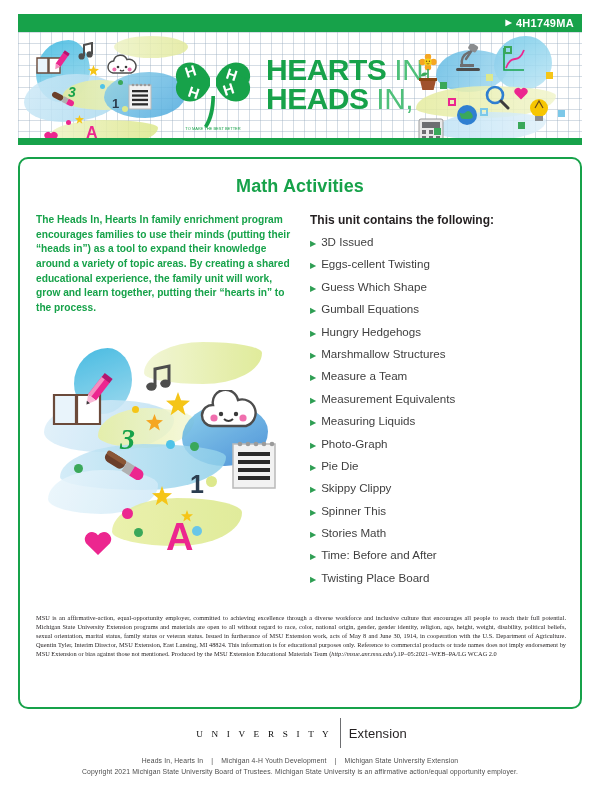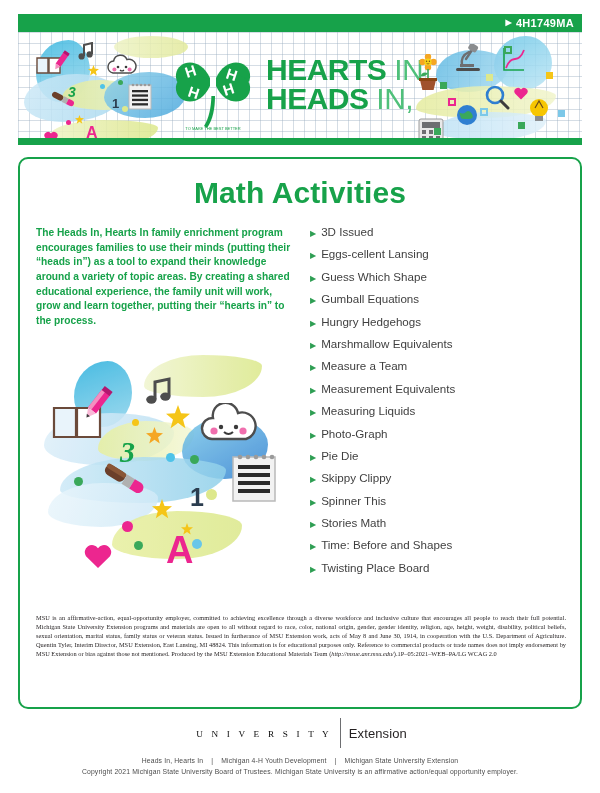--- a/index.html
+++ b/index.html
@@ -58,21 +58,21 @@
 
   
   .ic { position:absolute; }
 
   
   .card {
     position:absolute; left:18px; top:157px; width:564px; height:552px;
     border:2px solid #17a24a; border-radius:10px; background:#ffffff;
   }
   .page-title {
-    text-align:center; color:#17a24a; font-size:30px; font-weight:bold;
+    text-align:center; color:#17a24a; font-size:18px; font-weight:bold;
     margin-top:17px; letter-spacing:.1px;
   }
   .cols { display:flex; padding:16px 16px 0 16px; gap:14px; }
   .col-left  { width:262px; }
   .col-right { width:256px; }
 
   .intro {
     color:#17a24a; font-size:10.2px; font-weight:bold; line-height:1.44;
     margin:0;
   }
@@ -469,44 +469,45 @@
         <div class="ic" style="left:154px;top:112px;width:9px;height:9px;border-radius:50%;background:#3aa85a;"></div>
         <div class="ic" style="left:38px;top:134px;width:9px;height:9px;border-radius:50%;background:#3aa85a;"></div>
         <div class="ic" style="left:170px;top:146px;width:11px;height:11px;border-radius:50%;background:#dde88c;"></div>
         <div class="ic" style="left:86px;top:178px;width:11px;height:11px;border-radius:50%;background:#ec268f;"></div>
         <div class="ic" style="left:98px;top:198px;width:9px;height:9px;border-radius:50%;background:#3aa85a;"></div>
         <div class="ic" style="left:156px;top:196px;width:10px;height:10px;border-radius:50%;background:#69c6e8;"></div>
       </div>
     </div>
 
     <div class="col-right">
+      <p class="unit-head">This unit contains the following:</p>
       <ul class="unit-list">
         <li>
             <span class="arrow">▶</span>
             <span>3D Issued</span>
           </li>
         <li>
             <span class="arrow">▶</span>
-            <span>Eggs-cellent Lansing</span>
+            <span>Eggs-cellent Twisting</span>
           </li>
         <li>
             <span class="arrow">▶</span>
             <span>Guess Which Shape</span>
           </li>
         <li>
             <span class="arrow">▶</span>
             <span>Gumball Equations</span>
           </li>
         <li>
             <span class="arrow">▶</span>
             <span>Hungry Hedgehogs</span>
           </li>
         <li>
             <span class="arrow">▶</span>
-            <span>Marshmallow Equivalents</span>
+            <span>Marshmallow Structures</span>
           </li>
         <li>
             <span class="arrow">▶</span>
             <span>Measure a Team</span>
           </li>
         <li>
             <span class="arrow">▶</span>
             <span>Measurement Equivalents</span>
           </li>
         <li>
@@ -528,21 +529,21 @@
         <li>
             <span class="arrow">▶</span>
             <span>Spinner This</span>
           </li>
         <li>
             <span class="arrow">▶</span>
             <span>Stories Math</span>
           </li>
         <li>
             <span class="arrow">▶</span>
-            <span>Time: Before and Shapes</span>
+            <span>Time: Before and After</span>
           </li>
         <li>
             <span class="arrow">▶</span>
             <span>Twisting Place Board</span>
           </li>
       </ul>
     </div>
   </div>
 
   <div class="fineprint"><span>MSU is an affirmative-action, equal-opportunity employer, committed to achieving excellence through a diverse workforce and inclusive culture that encourages all people to reach their full potential. Michigan State University Extension programs and materials are open to all without regard to race, color, national origin, gender, gender identity, religion, age, height, weight, disability, political beliefs, sexual orientation, marital status, family status or veteran status. Issued in furtherance of MSU Extension work, acts of May 8 and June 30, 1914, in cooperation with the U.S. Department of Agriculture. Quentin Tyler, Interim Director, MSU Extension, East Lansing, MI 48824. This information is for educational purposes only. Reference to commercial products or trade names does not imply endorsement by MSU Extension or bias against those not mentioned. Produced by the MSU Extension Educational Materials Team (</span><i>http://msue.anr.msu.edu/</i><span>).1P–05:2021–WEB–PA/LG WCAG 2.0</span></div>

